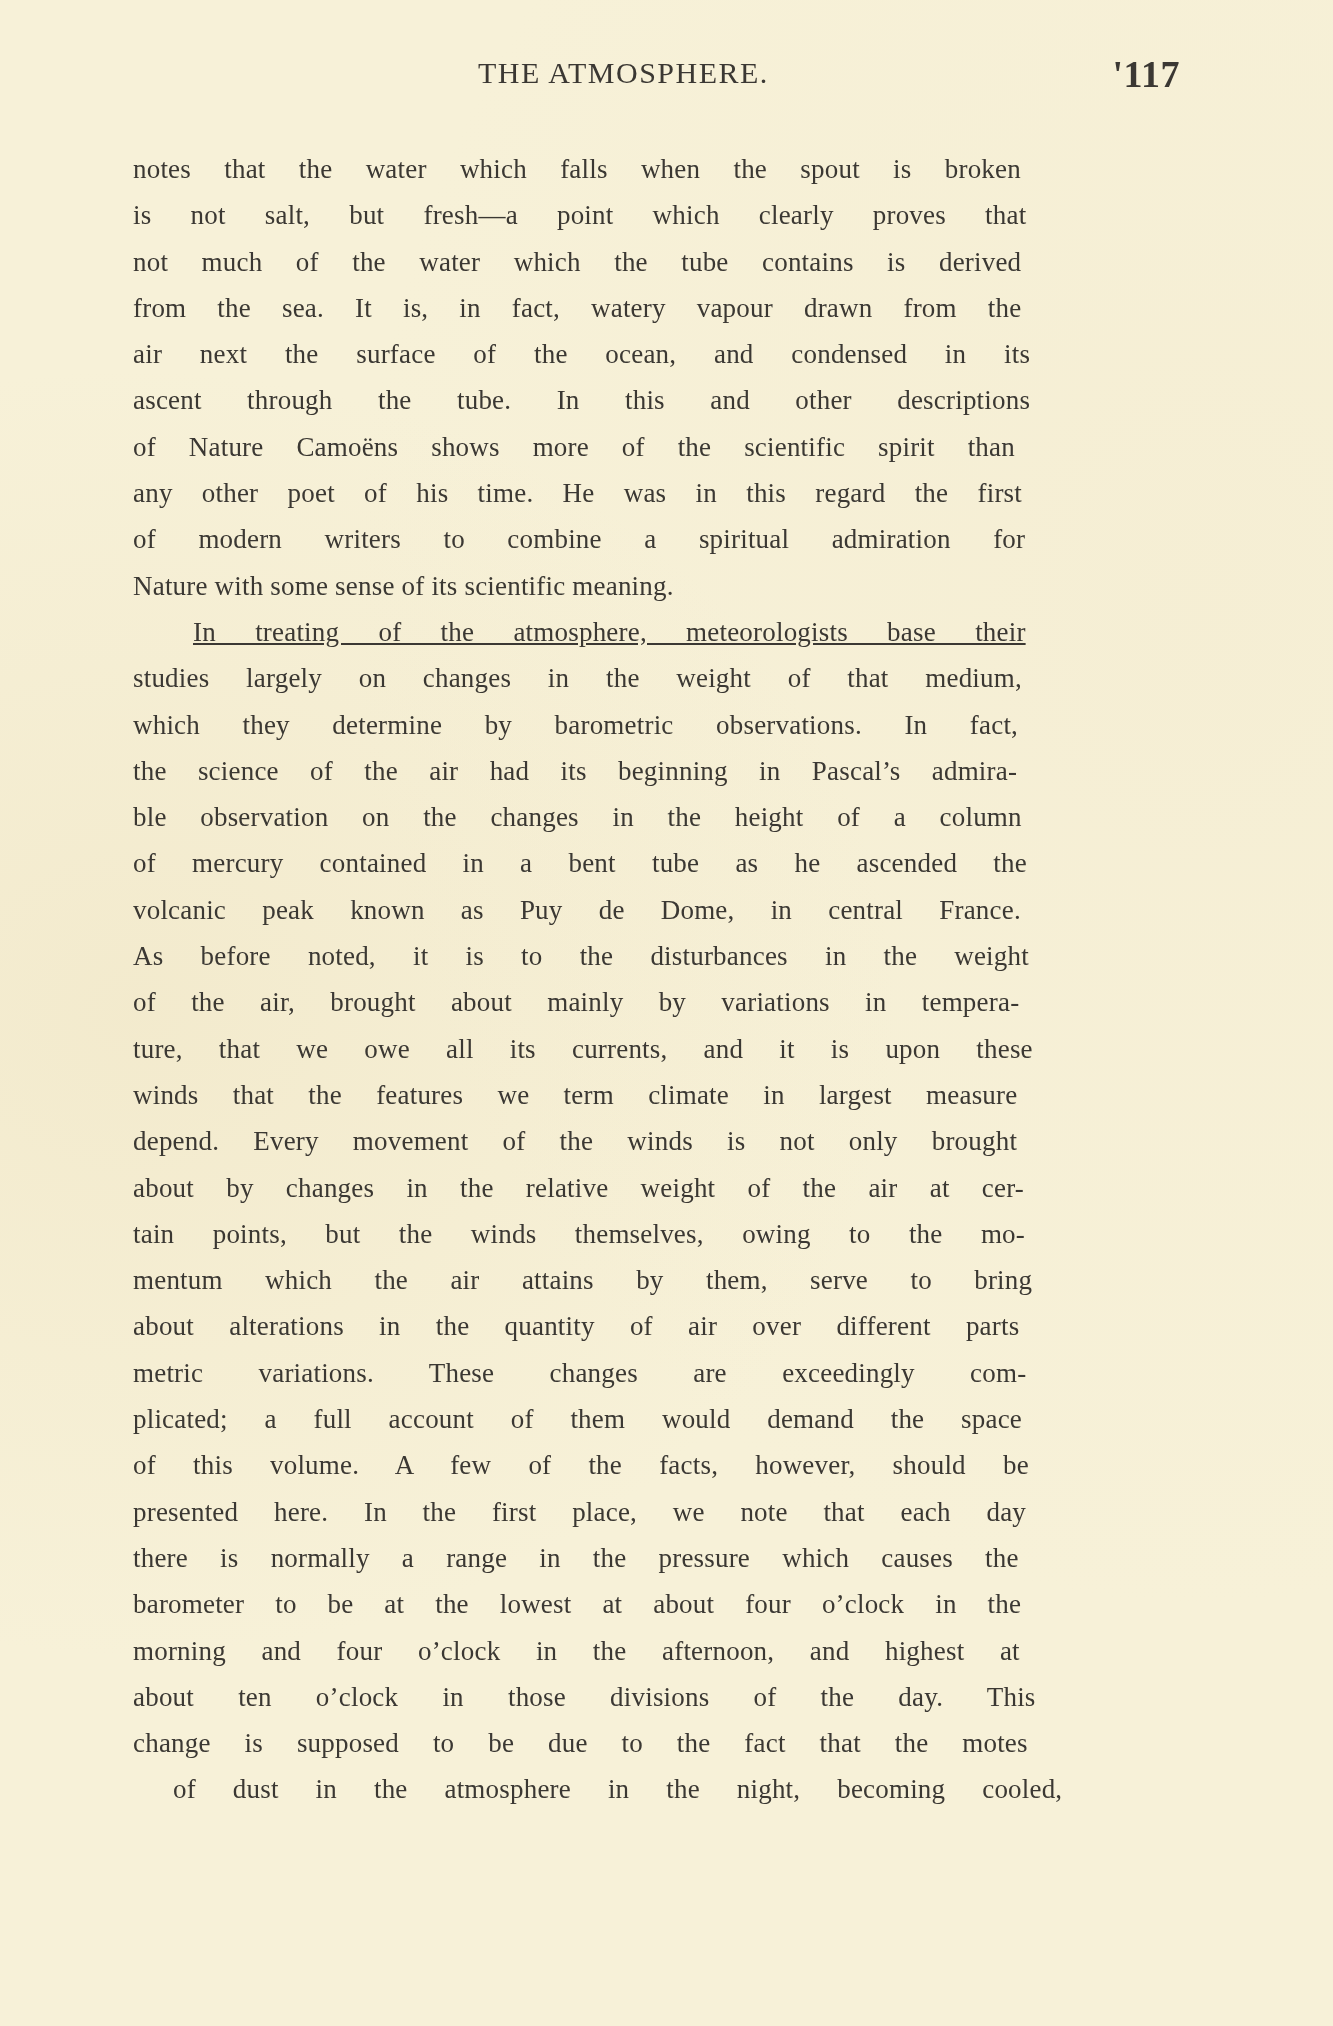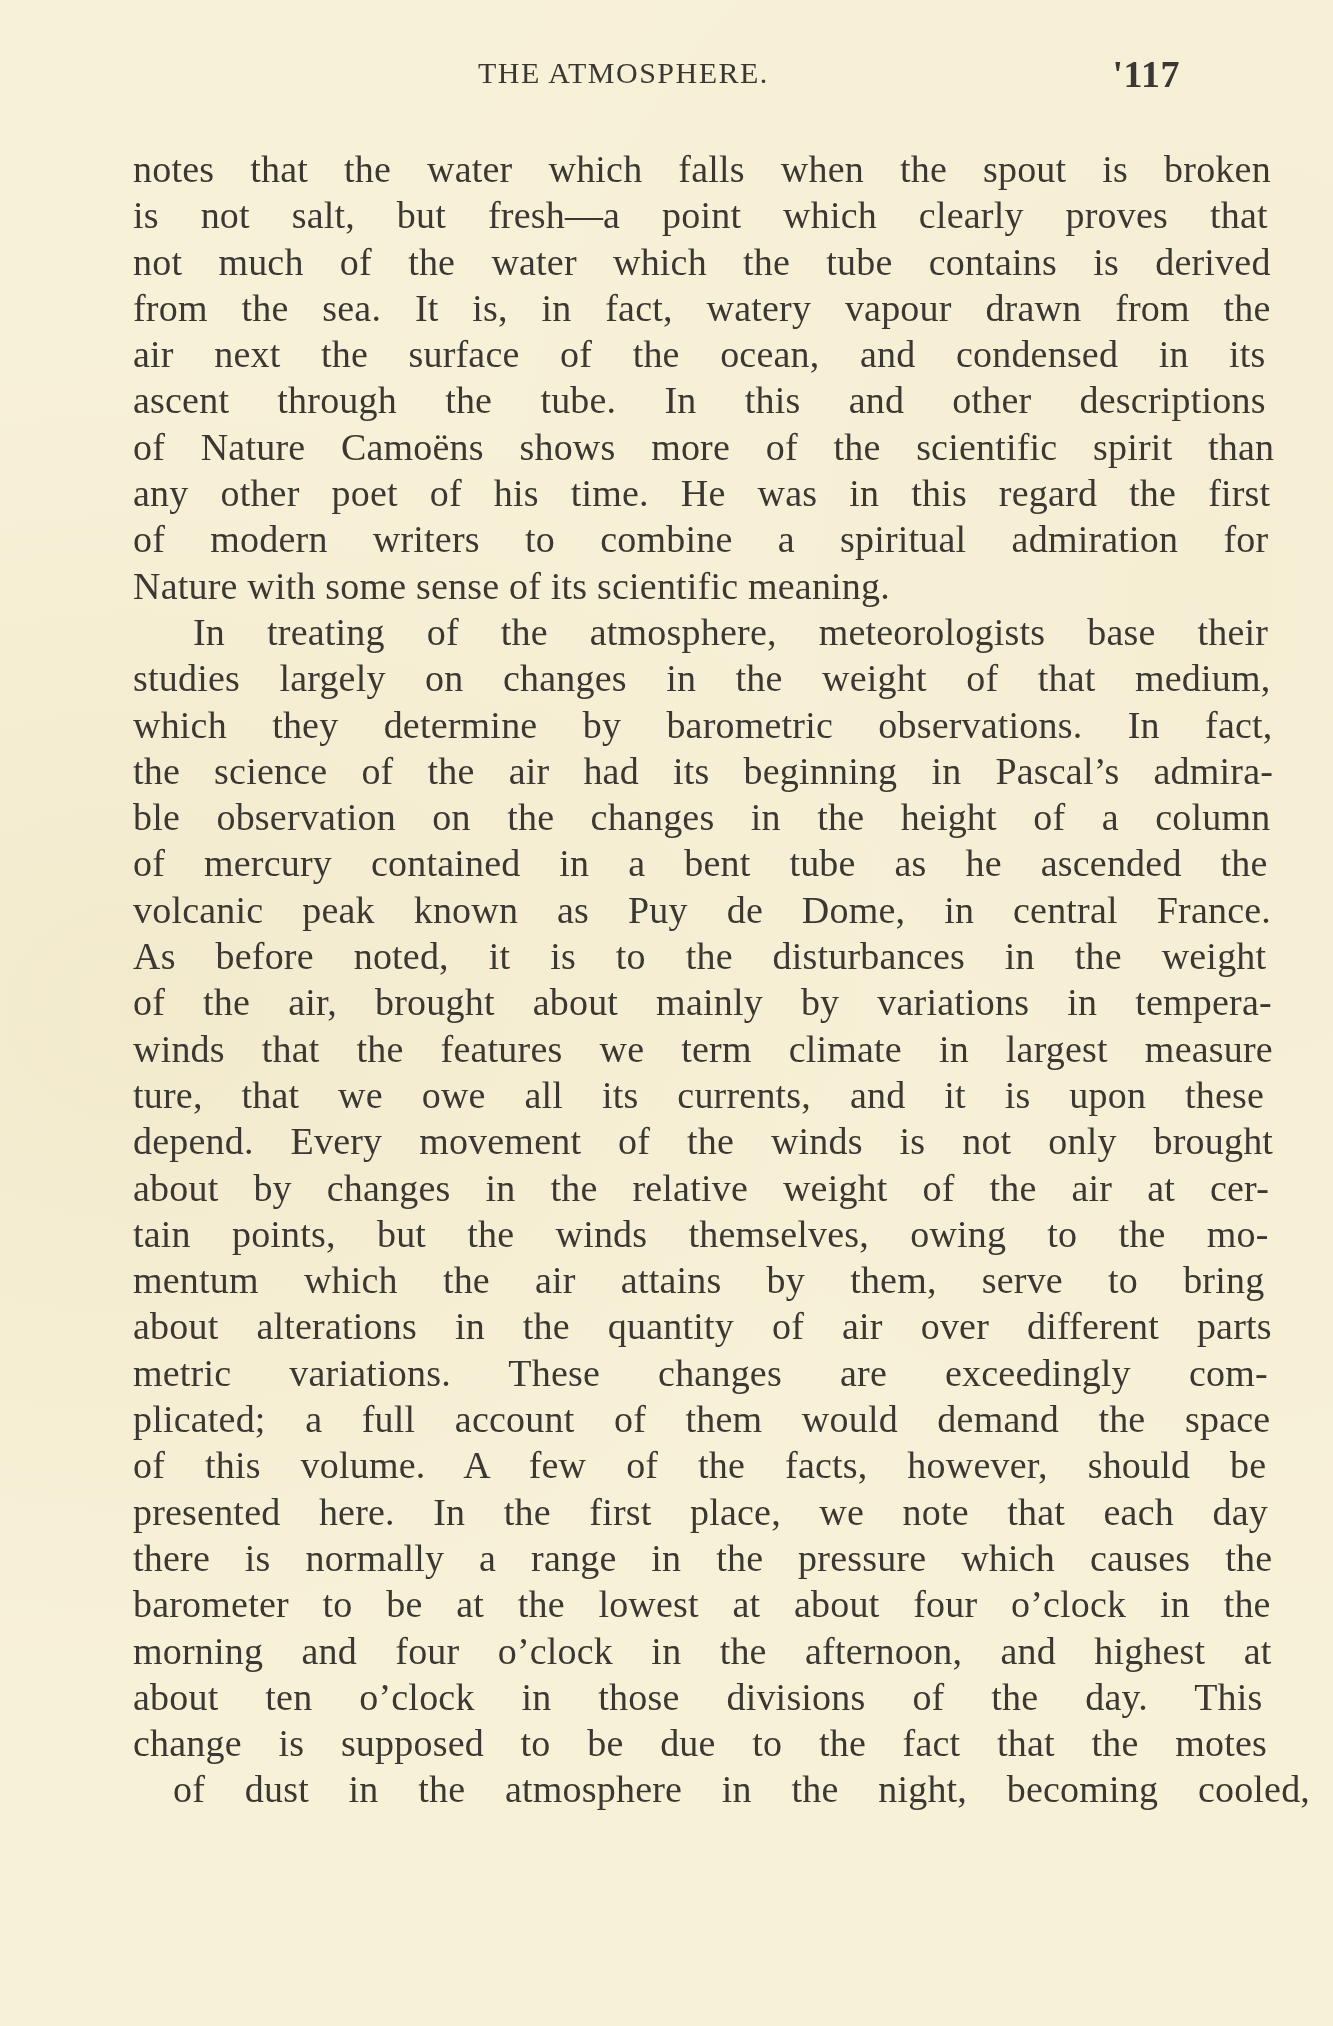--- a/index.html
+++ b/index.html
@@ -47,32 +47,33 @@
     font-weight: bold;
   }
   .body-text {
     margin-top: 44px;
   }
   .line {
     display: block;
     height: 46.3px;
     line-height: 46.3px;
     font-family: "Liberation Serif", serif;
-    font-size: 38px;
+    font-size: 27px;
     text-align: justify;
     text-align-last: justify;
     white-space: nowrap;
     overflow: visible;
     letter-spacing: 0.2px;
   }
   .line.last {
     text-align-last: left;
   }
   .line.indent {
     padding-left: 60px;
+    text-decoration: underline;
   }
   .paragraph {
     margin: 0;
   }
 </style>
 </head>
 <body>
 
 <div class="page">
   <div class="running-head">
@@ -97,22 +98,22 @@
     <div class="paragraph">
       <span class="line indent" style="word-spacing: 32.3px; text-align: left; text-align-last: left;">In treating of the atmosphere, meteorologists base their</span>
       <span class="line" style="word-spacing: 29.76px; text-align: left; text-align-last: left;">studies largely on changes in the weight of that medium,</span>
       <span class="line" style="word-spacing: 35.59px; text-align: left; text-align-last: left;">which they determine by barometric observations.  In fact,</span>
       <span class="line" style="word-spacing: 24.38px; text-align: left; text-align-last: left;">the science of the air had its beginning in Pascal’s admira-</span>
       <span class="line" style="word-spacing: 26.72px; text-align: left; text-align-last: left;">ble observation on the changes in the height of a column</span>
       <span class="line" style="word-spacing: 29.23px; text-align: left; text-align-last: left;">of mercury contained in a bent tube as he ascended the</span>
       <span class="line" style="word-spacing: 29.22px; text-align: left; text-align-last: left;">volcanic peak known as Puy de Dome, in central France.</span>
       <span class="line" style="word-spacing: 30.21px; text-align: left; text-align-last: left;">As before noted, it is to the disturbances in the weight</span>
       <span class="line" style="word-spacing: 28.33px; text-align: left; text-align-last: left;">of the air, brought about mainly by variations in tempera-</span>
+      <span class="line" style="word-spacing: 29.18px; text-align: left; text-align-last: left;">ture, that we owe all its currents, and it is upon these</span>
       <span class="line" style="word-spacing: 27.31px; text-align: left; text-align-last: left;">winds that the features we term climate in largest measure</span>
-      <span class="line" style="word-spacing: 29.18px; text-align: left; text-align-last: left;">ture, that we owe all its currents, and it is upon these</span>
       <span class="line" style="word-spacing: 27.19px; text-align: left; text-align-last: left;">depend.  Every movement of the winds is not only brought</span>
       <span class="line" style="word-spacing: 25.27px; text-align: center; text-align-last: left;">about by changes in the relative weight of the air at cer-</span>
       <span class="line" style="word-spacing: 31.48px; text-align: left; text-align-last: left;">tain points, but the winds themselves, owing to the mo-</span>
       <span class="line" style="word-spacing: 35.44px; text-align: left; text-align-last: left;">mentum which the air attains by them, serve to bring</span>
       <span class="line" style="word-spacing: 28.29px; text-align: left; text-align-last: left;">about alterations in the quantity of air over different parts</span>
       <span class="line" style="word-spacing: 48.38px; text-align: left; text-align-last: left;">metric variations.  These changes are exceedingly com-</span>
       <span class="line" style="word-spacing: 29.83px; text-align: left; text-align-last: left;">plicated; a full account of them would demand the space</span>
       <span class="line" style="word-spacing: 30.2px; text-align: left; text-align-last: left;">of this volume.  A few of the facts, however, should be</span>
       <span class="line" style="word-spacing: 28.79px; text-align: left; text-align-last: left;">presented here.  In the first place, we note that each day</span>
       <span class="line" style="word-spacing: 25.18px; text-align: left; text-align-last: left;">there is normally a range in the pressure which causes the</span>

